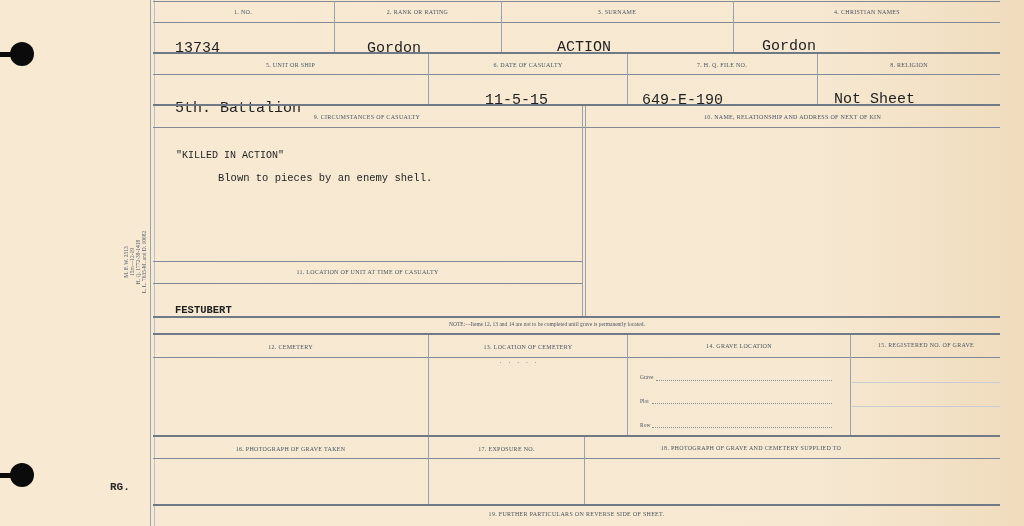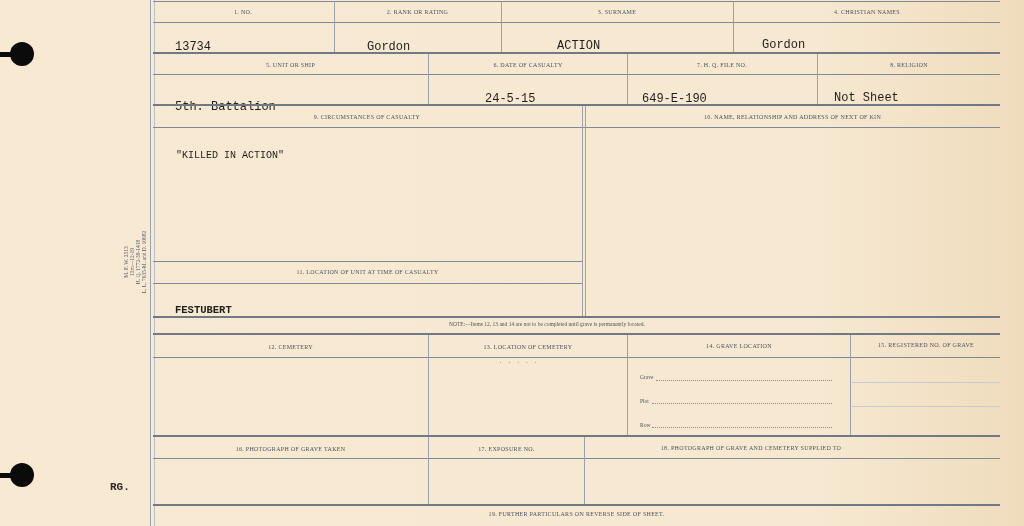--- a/index.html
+++ b/index.html
@@ -27,21 +27,21 @@
   }
   .rg { position:absolute; left:110px; top:481px; font-family:"Liberation Mono", monospace; font-size:11px; color:#2a2a2a; font-weight:bold; }
   .hl { position:absolute; height:0; border-top:1px solid #7f8a96; }
   .hl.dbl { border-top:2px solid #6f7a86; }
   .vl { position:absolute; width:0; border-left:1px solid #9aa3ad; }
   .lbl {
     position:absolute; font-size:6px; color:#4b5563; letter-spacing:0.3px; text-align:center; white-space:nowrap;
     text-transform:uppercase;
   }
   .val {
-    position:absolute; font-family:"Liberation Mono", monospace; font-size:12px; color:#1f1f1f; white-space:nowrap;
+    position:absolute; font-family:"Liberation Mono", monospace; font-size:15px; color:#1f1f1f; white-space:nowrap;
   }
   .note { position:absolute; font-size:5.5px; color:#4b5563; white-space:nowrap; }
   .small { position:absolute; font-size:5.5px; color:#4b5563; white-space:nowrap; }
   .dots { position:absolute; border-bottom:1px dotted #8a8f96; height:0; }
 </style>
 </head>
 <body>
 
 <div class="card">
   <div class="hole" style="top:42px"></div>
@@ -73,31 +73,32 @@
 
   <div class="lbl" style="left:153px;top:62px;width:275px">5. Unit or Ship</div>
   <div class="lbl" style="left:429px;top:62px;width:198px">6. Date of Casualty</div>
   <div class="lbl" style="left:628px;top:62px;width:188px">7. H. Q. File No.</div>
   <div class="lbl" style="left:818px;top:62px;width:182px">8. Religion</div>
   <div class="hl" style="left:153px;top:74px;width:847px"></div>
   <div class="vl" style="left:428px;top:54px;height:51px"></div>
   <div class="vl" style="left:627px;top:54px;height:51px"></div>
   <div class="vl" style="left:817px;top:54px;height:51px"></div>
   <div class="val" style="left:175px;top:100px">5th. Battalion</div>
-  <div class="val" style="left:485px;top:92px">24-5-15</div>
+  <div class="val" style="left:485px;top:92px">11-5-15</div>
   <div class="val" style="left:642px;top:92px">649-E-190</div>
   <div class="val" style="left:834px;top:91px">Not Sheet</div>
   <div class="hl dbl" style="left:153px;top:104px;width:847px"></div>
 
   <div class="lbl" style="left:153px;top:114px;width:428px">9. Circumstances of Casualty</div>
   <div class="lbl" style="left:585px;top:114px;width:415px">10. Name, Relationship and Address of Next of Kin</div>
   <div class="hl" style="left:153px;top:127px;width:847px"></div>
   <div class="vl" style="left:582px;top:106px;height:210px"></div>
   <div class="vl" style="left:585px;top:106px;height:210px"></div>
   <div class="val" style="left:176px;top:150px;font-size:10px">"KILLED IN ACTION"</div>
+  <div class="val" style="left:218px;top:172px;font-size:10.5px">Blown to pieces by an enemy shell.</div>
 
   <div class="hl" style="left:153px;top:261px;width:429px"></div>
   <div class="lbl" style="left:153px;top:269px;width:429px">11. Location of Unit at Time of Casualty</div>
   <div class="hl" style="left:153px;top:283px;width:429px"></div>
   <div class="val" style="left:175px;top:304px;font-weight:bold;font-size:10.5px">FESTUBERT</div>
   <div class="hl dbl" style="left:153px;top:316px;width:847px"></div>
 
   <div class="note" style="left:449px;top:321px">NOTE:—Items 12, 13 and 14 are not to be completed until grave is permanently located.</div>
   <div class="hl dbl" style="left:153px;top:333px;width:847px"></div>
 

